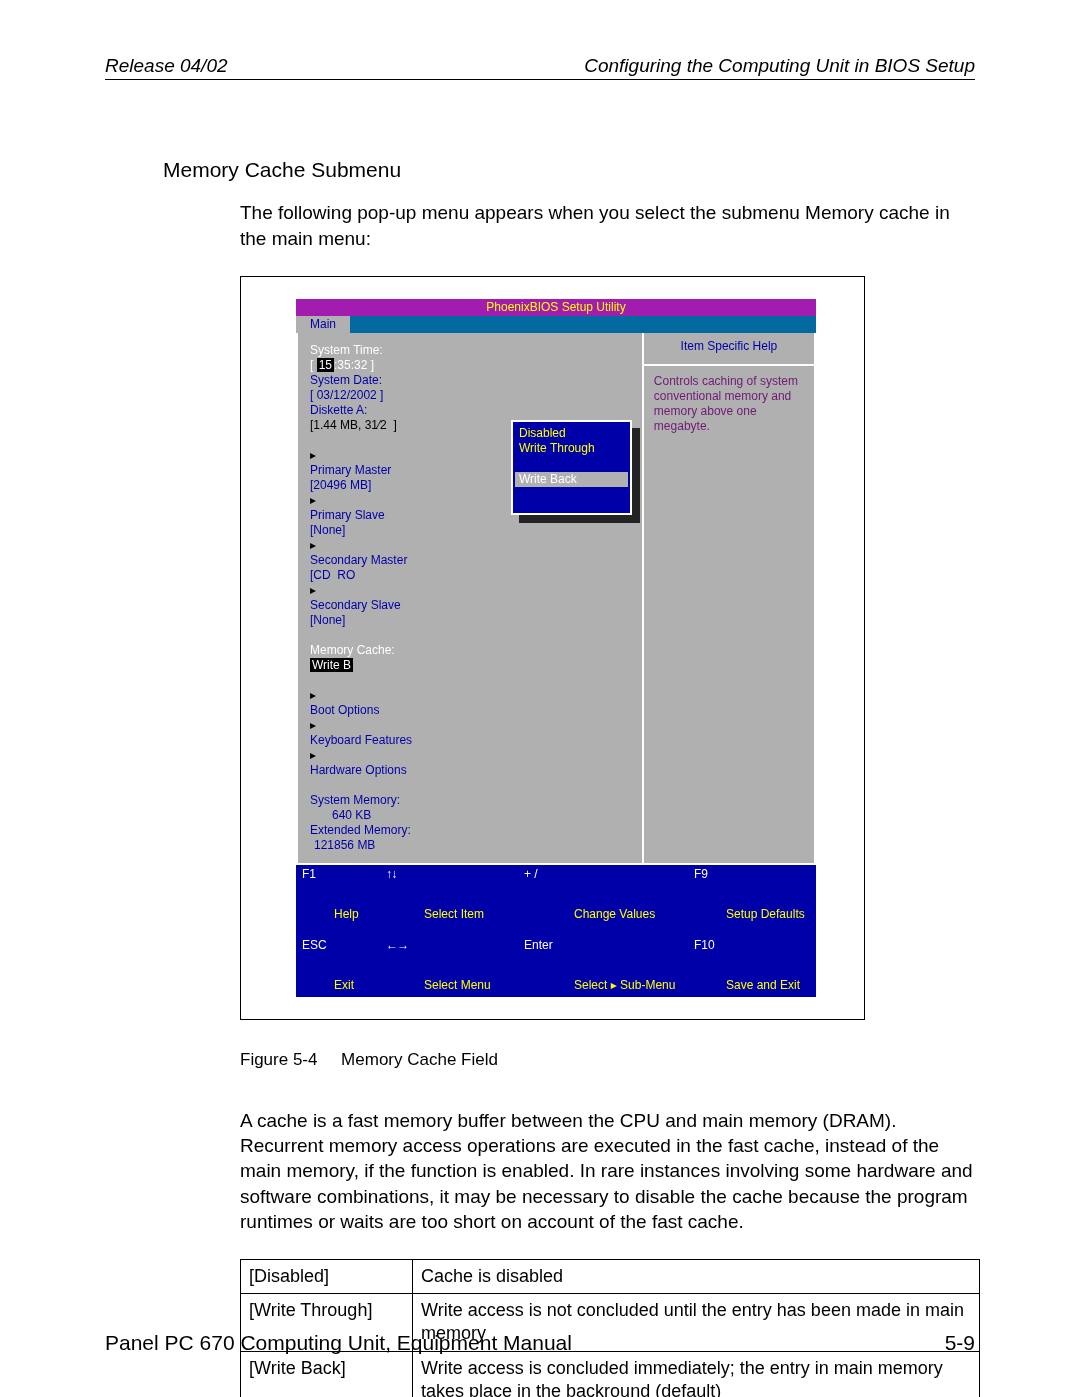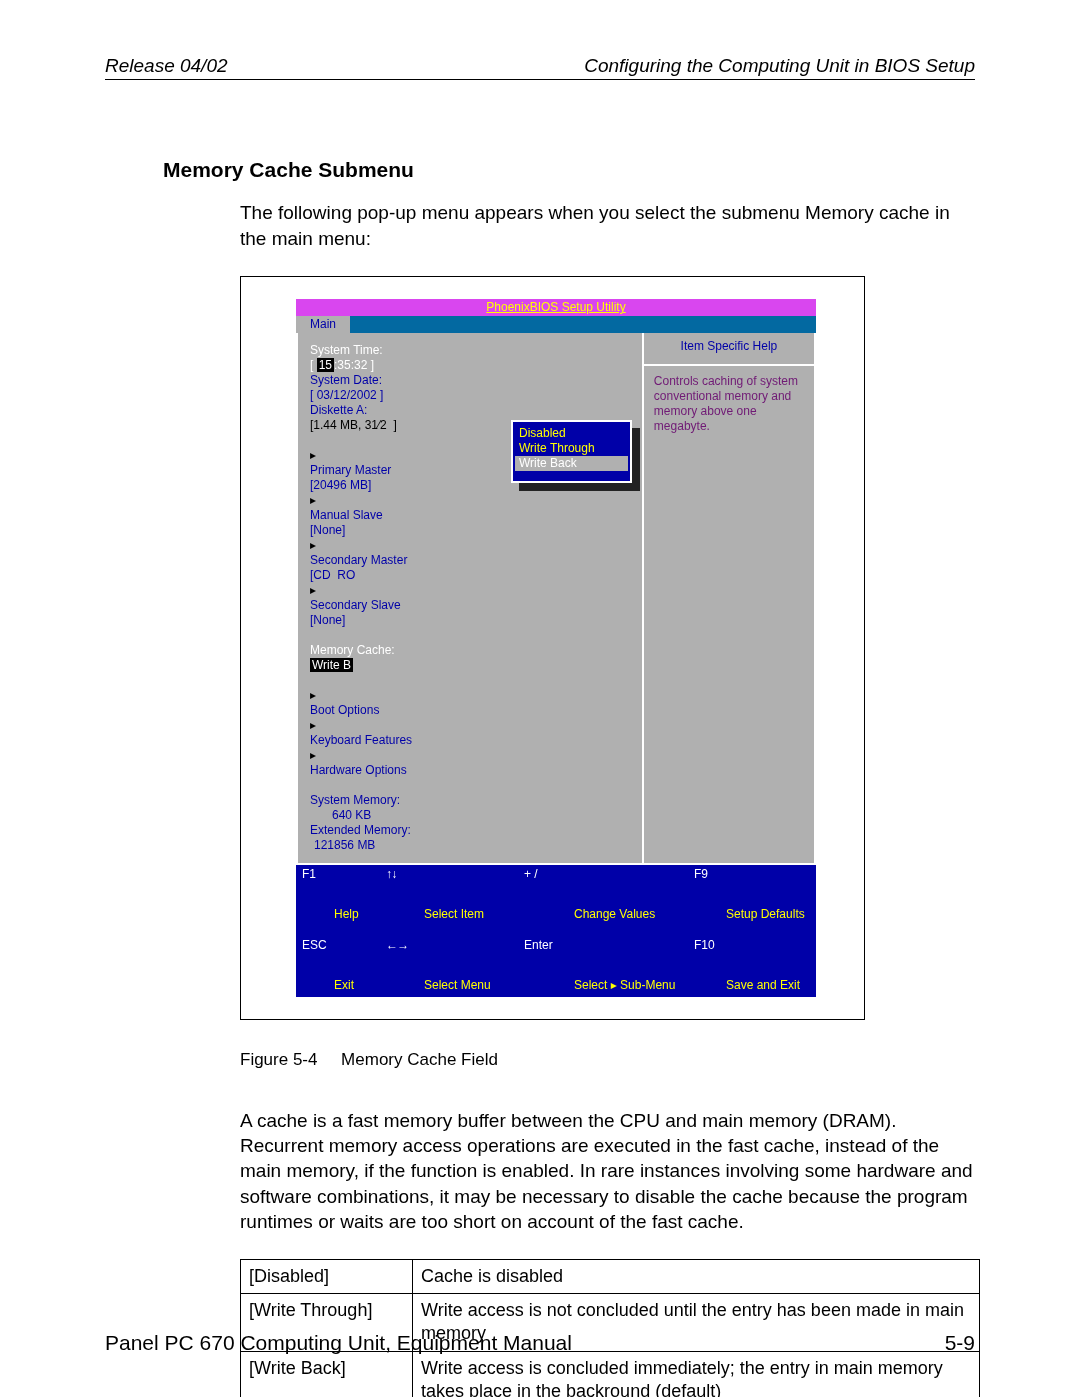--- a/index.html
+++ b/index.html
@@ -17,21 +17,21 @@
   }
   .running-head {
     display: flex;
     justify-content: space-between;
     font-style: italic;
     font-size: 19px;
     border-bottom: 1.5px solid #000;
     padding-bottom: 2px;
   }
   .section-title {
-    font-weight: bold;
+    font-weight: normal;
     font-size: 21px;
     margin-top: 78px;
     margin-left: 58px;
   }
   .intro {
     font-size: 19px;
     margin: 18px 0 0 135px;
     line-height: 1.35;
     max-width: 735px;
   }
@@ -44,25 +44,24 @@
   }
   .bios {
     width: 520px;
     font-family: Arial, Helvetica, sans-serif;
     font-size: 12px;
     line-height: 1.25;
     color: #fff;
     background: #0000A8;
   }
   .bios-title {
-    background: #d946ef;
+    background: #a21caf;
     color: #ffff00;
     text-align: center;
     padding: 1px 16px;
-    text-decoration: underline;
   }
   .bios-tabs {
     background: #0369a1;
     display: flex;
   }
   .bios-tab-active {
     background: #b0b0b0;
     color: #0000A8;
     padding: 1px 14px;
     display: inline-block;
@@ -204,21 +203,21 @@
             <span class="val" style="color:#000">[1.44 MB, 31⁄2  ]</span>
           </div>
           <div class="row">&nbsp;</div>
           <div class="row">
             <span class="tri">▸</span>
             <span class="lbl">Primary Master</span>
             <span class="val">[20496 MB]</span>
           </div>
           <div class="row">
             <span class="tri">▸</span>
-            <span class="lbl">Manual Slave</span>
+            <span class="lbl">Primary Slave</span>
             <span class="val">[None]</span>
           </div>
           <div class="row">
             <span class="tri">▸</span>
             <span class="lbl">Secondary Master</span>
             <span class="val">[CD  RO</span>
           </div>
           <div class="row">
             <span class="tri">▸</span>
             <span class="lbl">Secondary Slave</span>
@@ -251,21 +250,21 @@
           </div>
           <div class="row">
             <span class="tri"></span>
             <span class="lbl">Extended Memory:</span>
             <span class="val" style="padding-left:4px">121856 MB</span>
           </div>
 
           <div class="popup">
             <div class="popup-item">Disabled</div>
             <div class="popup-item">Write Through</div>
-            <div class="popup-item" style="background:#b0b0b0;color:#fff;margin:0 -4px;padding:0 4px">Write Back</div>
+            <div class="popup-item" style="background:#b0b0b0;color:#fff;margin:16px -4px;padding:0 4px">Write Back</div>
           </div>
         </div>
         <div class="bios-right">
           <div class="help-head">Item Specific Help</div>
           <div class="help-text">Controls caching of system conventional memory and memory above one megabyte.</div>
         </div>
       </div>
       <div class="bios-footer">
         <span>F1</span>
         <span class="bf-yellow">Help</span>

